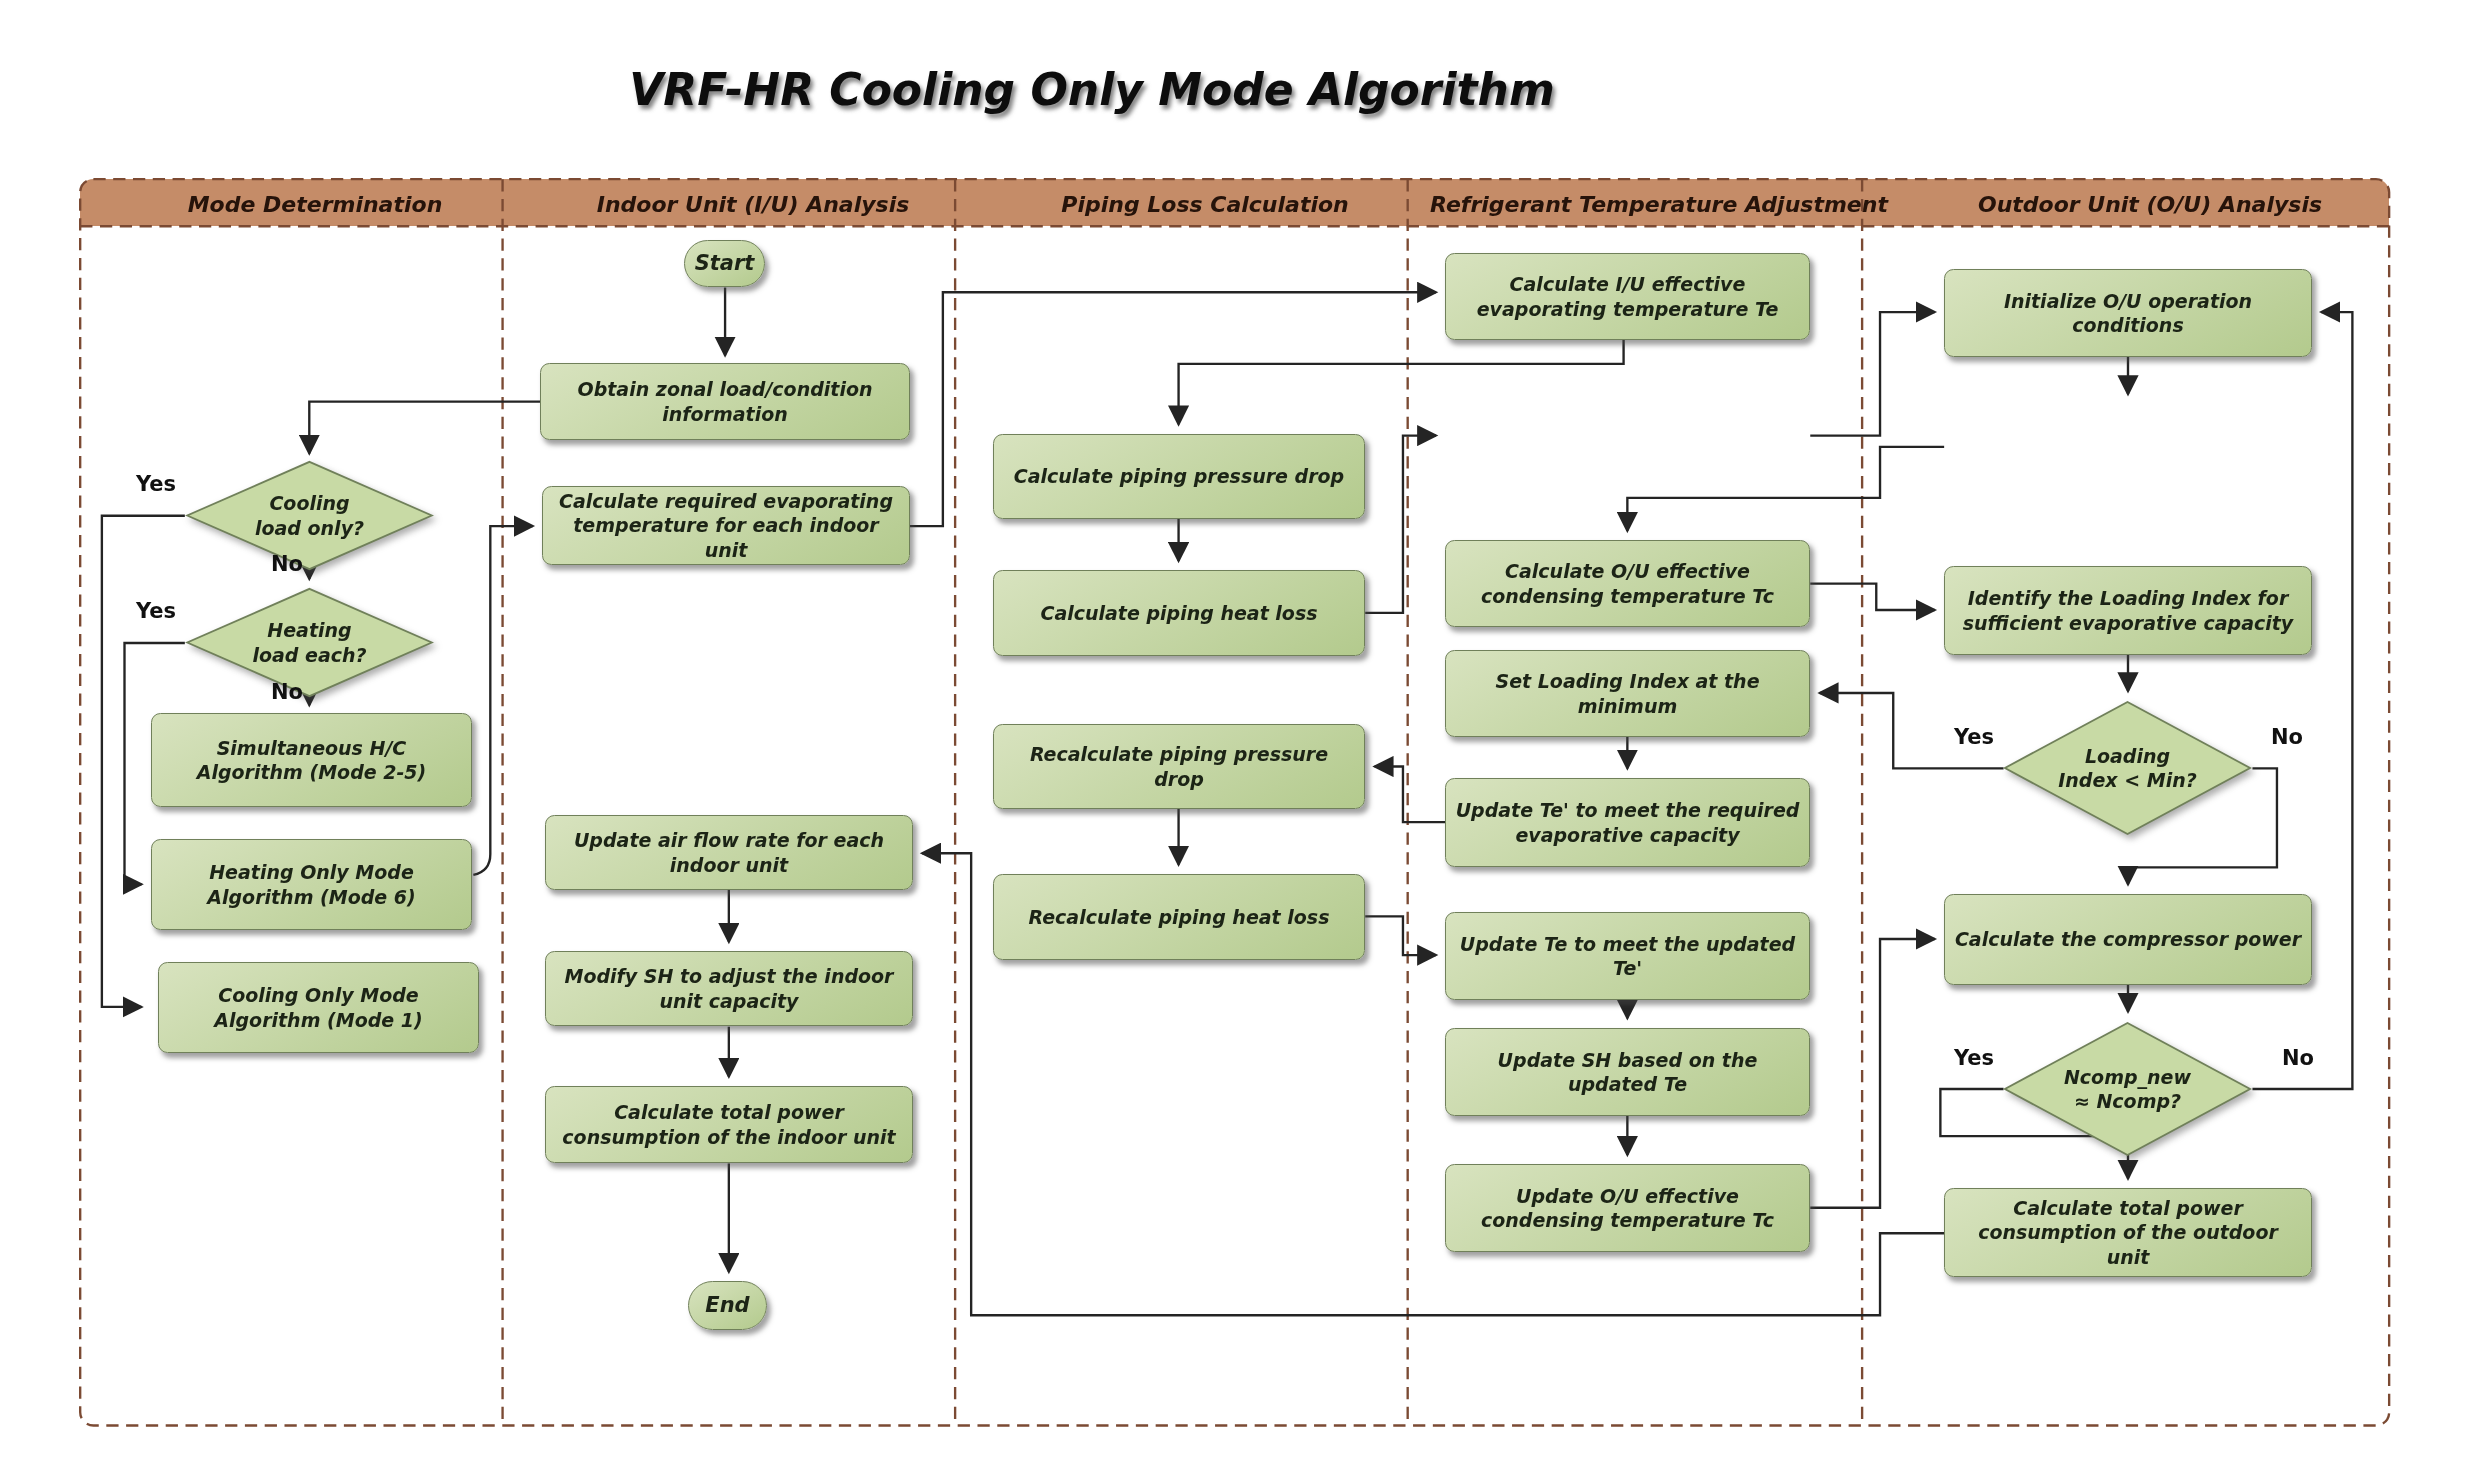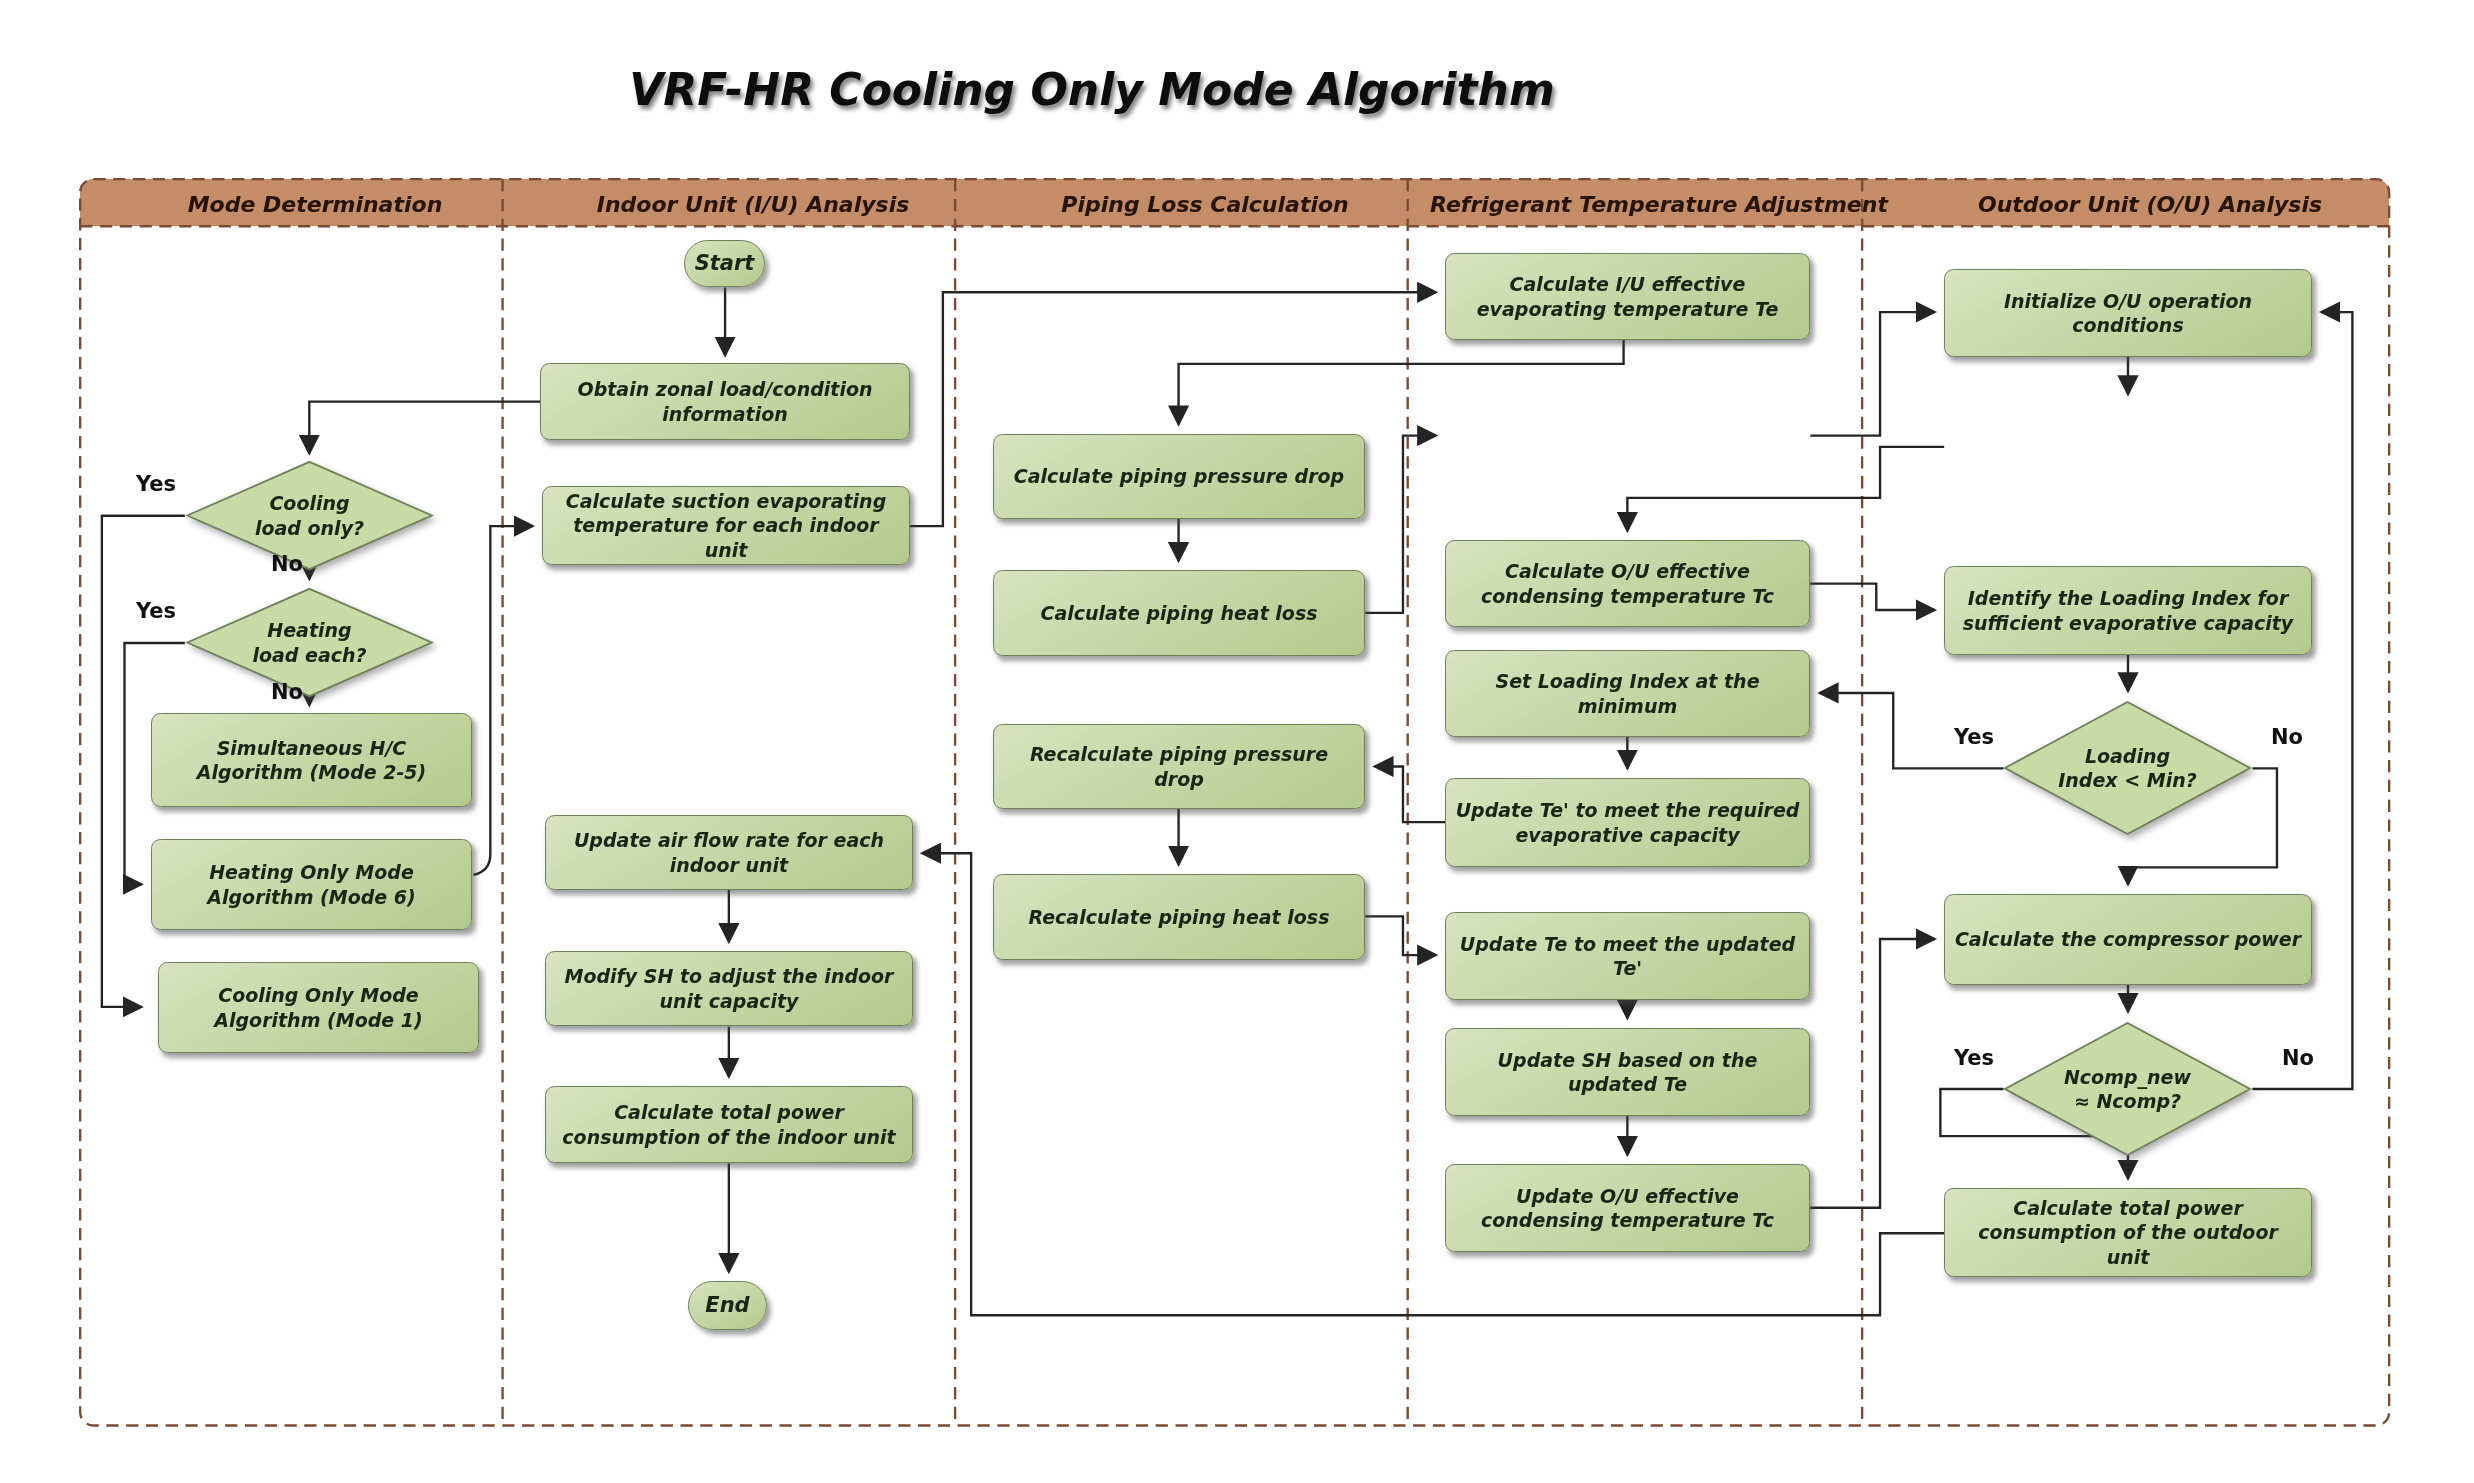--- a/index.html
+++ b/index.html
@@ -121,21 +121,21 @@
   <div class="node box" style="left:151px;top:713px;width:321px;height:94px">Simultaneous H/C
 Algorithm (Mode 2-5)</div>
   <div class="node box" style="left:151px;top:839px;width:321px;height:91px">Heating Only Mode
 Algorithm (Mode 6)</div>
   <div class="node box" style="left:158px;top:962px;width:321px;height:91px">Cooling Only Mode
 Algorithm (Mode 1)</div>
 
   <div class="node pill" style="left:684px;top:240px;width:81px;height:47px">Start</div>
   <div class="node box" style="left:540px;top:363px;width:370px;height:77px">Obtain zonal load/condition
 information</div>
-  <div class="node box" style="left:542px;top:486px;width:368px;height:79px">Calculate suction evaporating
+  <div class="node box" style="left:542px;top:486px;width:368px;height:79px">Calculate required evaporating
 temperature for each indoor unit</div>
   <div class="node box" style="left:545px;top:815px;width:368px;height:75px">Update air flow rate for each
 indoor unit</div>
   <div class="node box" style="left:545px;top:951px;width:368px;height:75px">Modify SH to adjust the indoor
 unit capacity</div>
   <div class="node box" style="left:545px;top:1086px;width:368px;height:77px">Calculate total power
 consumption of the indoor unit</div>
   <div class="node pill" style="left:688px;top:1281px;width:79px;height:49px">End</div>
 
   <div class="node box" style="left:993px;top:434px;width:372px;height:85px">Calculate piping pressure drop</div>

